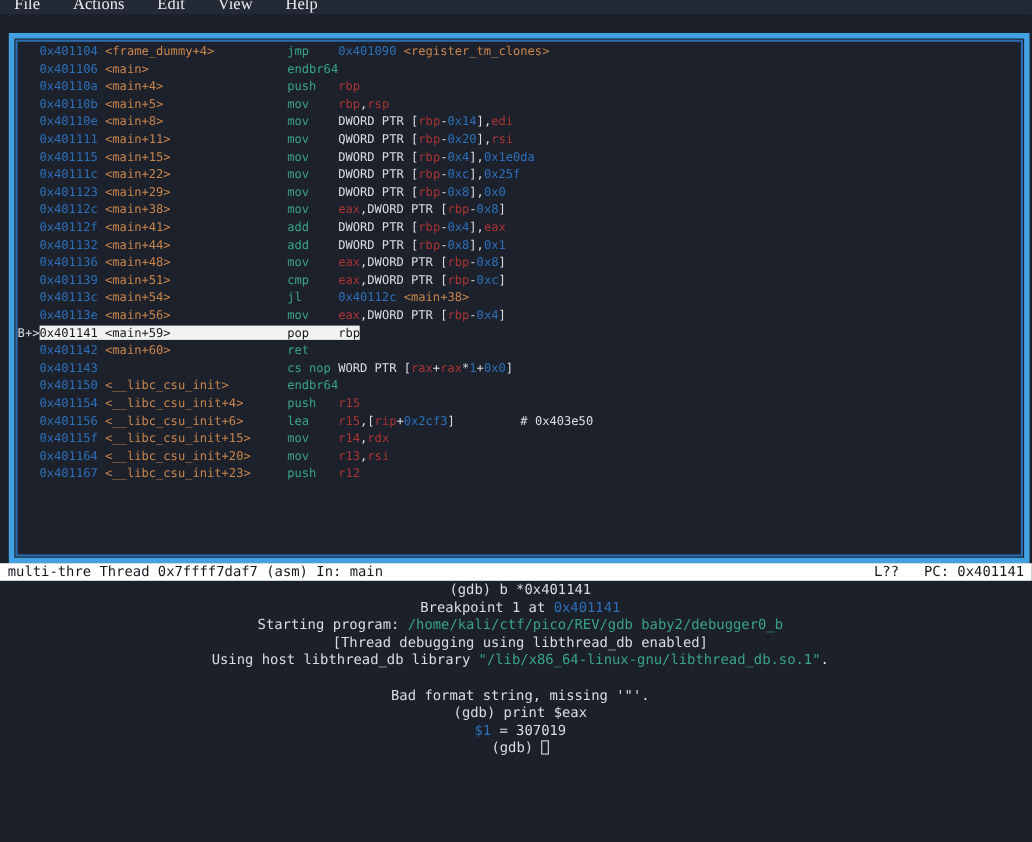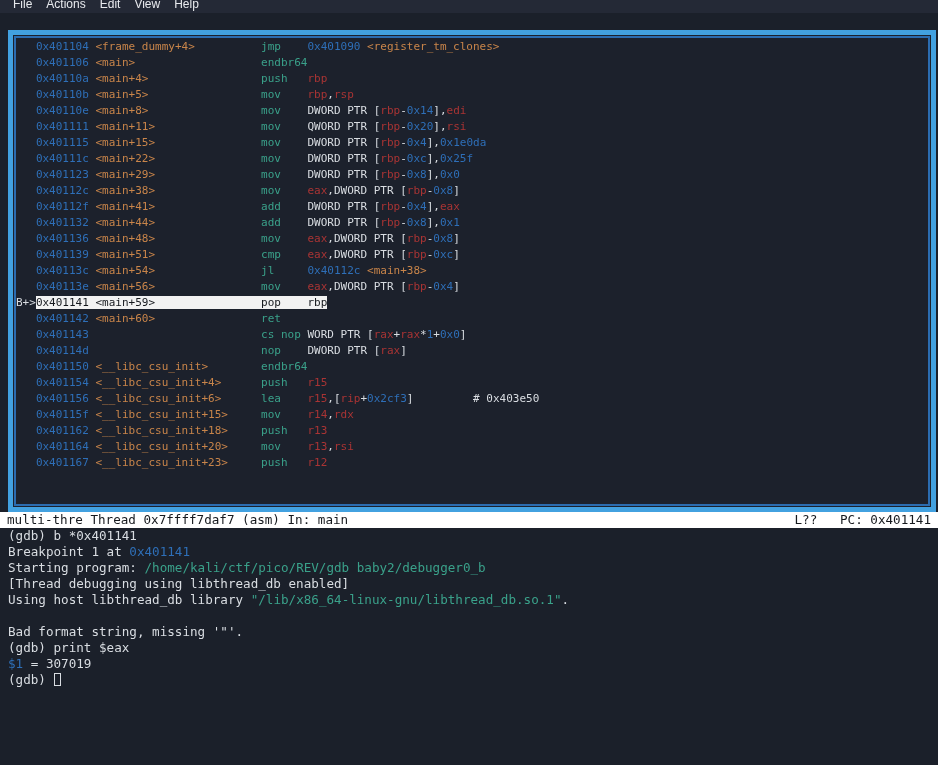--- a/index.html
+++ b/index.html
@@ -6,22 +6,22 @@
   html, body { margin: 0; padding: 0; }
   body {
     width: 938px; height: 765px; overflow: hidden; position: relative;
     background: var(--bg, #1b202a);
     font-family: "DejaVu Sans Mono", monospace;
   }
   
   .menubar {
     position: absolute; top: 0; left: 0; width: 938px; height: 13px;
     background: var(--menubar-bg, #242936); overflow: hidden;
-    font-family: Liberation Sans, sans-serif; font-size: 12px; color: #e8eaee;
-    display: flex; gap: 14px; padding-left: 13px; align-items: flex-start;
+    font-family: Liberation Serif, serif; font-size: 15px; color: #e8eaee;
+    display: flex; gap: 30px; padding-left: 13px; align-items: flex-start;
   }
   .menubar .mi { display: inline-block; margin-top: -4px; line-height: 16px; }
   
   .tui-box {
     position: absolute; left: 8px; top: 30px; width: 928px; height: 482px;
     border: 5px solid var(--border-outer, #42a1e0);
     background: var(--window-bg, #1c212c);
   }
   .tui-inner {
     position: absolute; inset: 1px;
@@ -42,21 +42,21 @@
   .c-s { color: var(--teal, #3aa18a); }
   .c-h { background: var(--hl-bg, #f2f2f2); color: var(--hl-fg, #15181d); }
   
   .statusbar {
     position: absolute; top: 512px; left: 0; width: 938px; height: 16px;
     background: var(--status-bg, #ffffff); color: var(--status-fg, #16191e);
     font-size: 12.6px; line-height: 16px; white-space: pre;
     display: flex; justify-content: space-between; padding: 0 7px; text-align: center;
   }
   
-  .console { position: absolute; top: 528px; left: 0; width: 938px; }
+  .console { position: absolute; top: 528px; left: 0; width: 938px; text-align: center; }
   .console-line {
     white-space: pre; font-size: 12.6px; line-height: 16px; height: 16px;
     padding-left: 8px; color: var(--fg, #d9dde2);
   }
   .cursor {
     display: inline-block; width: 7px; height: 13px;
     border: 1px solid var(--fg, #d9dde2); margin-bottom: -2px;
   }
 </style>
 </head>
@@ -84,26 +84,24 @@
       <div class="asm-row"><span class="c-t">   </span><span class="c-a">0x40112c</span><span class="c-t"> </span><span class="c-f">&lt;main+38&gt;</span><span class="c-t">                </span><span class="c-m">mov    </span><span class="c-r">eax</span><span class="c-t">,DWORD PTR [</span><span class="c-r">rbp</span><span class="c-t">-</span><span class="c-n">0x8</span><span class="c-t">]</span></div>
       <div class="asm-row"><span class="c-t">   </span><span class="c-a">0x40112f</span><span class="c-t"> </span><span class="c-f">&lt;main+41&gt;</span><span class="c-t">                </span><span class="c-m">add    </span><span class="c-t">DWORD PTR [</span><span class="c-r">rbp</span><span class="c-t">-</span><span class="c-n">0x4</span><span class="c-t">],</span><span class="c-r">eax</span></div>
       <div class="asm-row"><span class="c-t">   </span><span class="c-a">0x401132</span><span class="c-t"> </span><span class="c-f">&lt;main+44&gt;</span><span class="c-t">                </span><span class="c-m">add    </span><span class="c-t">DWORD PTR [</span><span class="c-r">rbp</span><span class="c-t">-</span><span class="c-n">0x8</span><span class="c-t">],</span><span class="c-n">0x1</span></div>
       <div class="asm-row"><span class="c-t">   </span><span class="c-a">0x401136</span><span class="c-t"> </span><span class="c-f">&lt;main+48&gt;</span><span class="c-t">                </span><span class="c-m">mov    </span><span class="c-r">eax</span><span class="c-t">,DWORD PTR [</span><span class="c-r">rbp</span><span class="c-t">-</span><span class="c-n">0x8</span><span class="c-t">]</span></div>
       <div class="asm-row"><span class="c-t">   </span><span class="c-a">0x401139</span><span class="c-t"> </span><span class="c-f">&lt;main+51&gt;</span><span class="c-t">                </span><span class="c-m">cmp    </span><span class="c-r">eax</span><span class="c-t">,DWORD PTR [</span><span class="c-r">rbp</span><span class="c-t">-</span><span class="c-n">0xc</span><span class="c-t">]</span></div>
       <div class="asm-row"><span class="c-t">   </span><span class="c-a">0x40113c</span><span class="c-t"> </span><span class="c-f">&lt;main+54&gt;</span><span class="c-t">                </span><span class="c-m">jl     </span><span class="c-n">0x40112c</span><span class="c-t"> </span><span class="c-f">&lt;main+38&gt;</span></div>
       <div class="asm-row"><span class="c-t">   </span><span class="c-a">0x40113e</span><span class="c-t"> </span><span class="c-f">&lt;main+56&gt;</span><span class="c-t">                </span><span class="c-m">mov    </span><span class="c-r">eax</span><span class="c-t">,DWORD PTR [</span><span class="c-r">rbp</span><span class="c-t">-</span><span class="c-n">0x4</span><span class="c-t">]</span></div>
       <div class="asm-row"><span class="c-t">B+&gt;</span><span class="c-h">0x401141 &lt;main+59&gt;                pop    rbp</span></div>
       <div class="asm-row"><span class="c-t">   </span><span class="c-a">0x401142</span><span class="c-t"> </span><span class="c-f">&lt;main+60&gt;</span><span class="c-t">                </span><span class="c-m">ret</span></div>
       <div class="asm-row"><span class="c-t">   </span><span class="c-a">0x401143</span><span class="c-t">                          </span><span class="c-m">cs nop </span><span class="c-t">WORD PTR [</span><span class="c-r">rax</span><span class="c-t">+</span><span class="c-r">rax</span><span class="c-t">*</span><span class="c-n">1</span><span class="c-t">+</span><span class="c-n">0x0</span><span class="c-t">]</span></div>
-      <div class="asm-row"><span class="c-t">   </span><span class="c-a">0x40114d</span><span class="c-t">                          </span><span class="c-m">nop    </span><span class="c-t">DWORD PTR [</span><span class="c-r">rax</span><span class="c-t">]</span></div>
       <div class="asm-row"><span class="c-t">   </span><span class="c-a">0x401150</span><span class="c-t"> </span><span class="c-f">&lt;__libc_csu_init&gt;</span><span class="c-t">        </span><span class="c-m">endbr64</span></div>
       <div class="asm-row"><span class="c-t">   </span><span class="c-a">0x401154</span><span class="c-t"> </span><span class="c-f">&lt;__libc_csu_init+4&gt;</span><span class="c-t">      </span><span class="c-m">push   </span><span class="c-r">r15</span></div>
       <div class="asm-row"><span class="c-t">   </span><span class="c-a">0x401156</span><span class="c-t"> </span><span class="c-f">&lt;__libc_csu_init+6&gt;</span><span class="c-t">      </span><span class="c-m">lea    </span><span class="c-r">r15</span><span class="c-t">,[</span><span class="c-r">rip</span><span class="c-t">+</span><span class="c-n">0x2cf3</span><span class="c-t">]         # 0x403e50</span></div>
       <div class="asm-row"><span class="c-t">   </span><span class="c-a">0x40115f</span><span class="c-t"> </span><span class="c-f">&lt;__libc_csu_init+15&gt;</span><span class="c-t">     </span><span class="c-m">mov    </span><span class="c-r">r14</span><span class="c-t">,</span><span class="c-r">rdx</span></div>
-      <div class="asm-row"><span class="c-t">   </span><span class="c-a">0x401162</span><span class="c-t"> </span><span class="c-f">&lt;__libc_csu_init+18&gt;</span><span class="c-t">     </span><span class="c-m">push   </span><span class="c-r">r13</span></div>
       <div class="asm-row"><span class="c-t">   </span><span class="c-a">0x401164</span><span class="c-t"> </span><span class="c-f">&lt;__libc_csu_init+20&gt;</span><span class="c-t">     </span><span class="c-m">mov    </span><span class="c-r">r13</span><span class="c-t">,</span><span class="c-r">rsi</span></div>
       <div class="asm-row"><span class="c-t">   </span><span class="c-a">0x401167</span><span class="c-t"> </span><span class="c-f">&lt;__libc_csu_init+23&gt;</span><span class="c-t">     </span><span class="c-m">push   </span><span class="c-r">r12</span></div>
     </div>
 </div>
 
 <div class="statusbar">
   <span>multi-thre Thread 0x7ffff7daf7 (asm) In: main</span>
   <span>L??   PC: 0x401141</span>
 </div>
 

